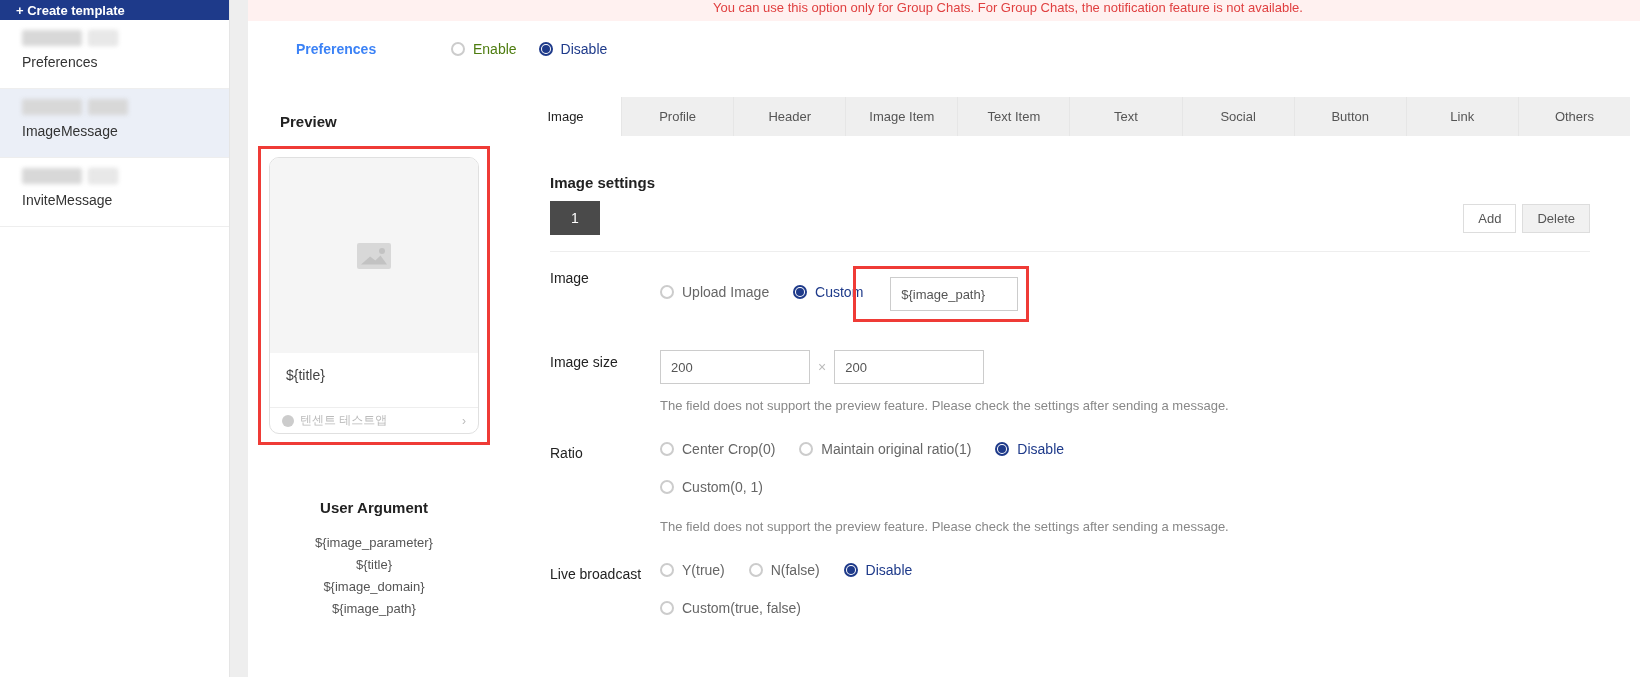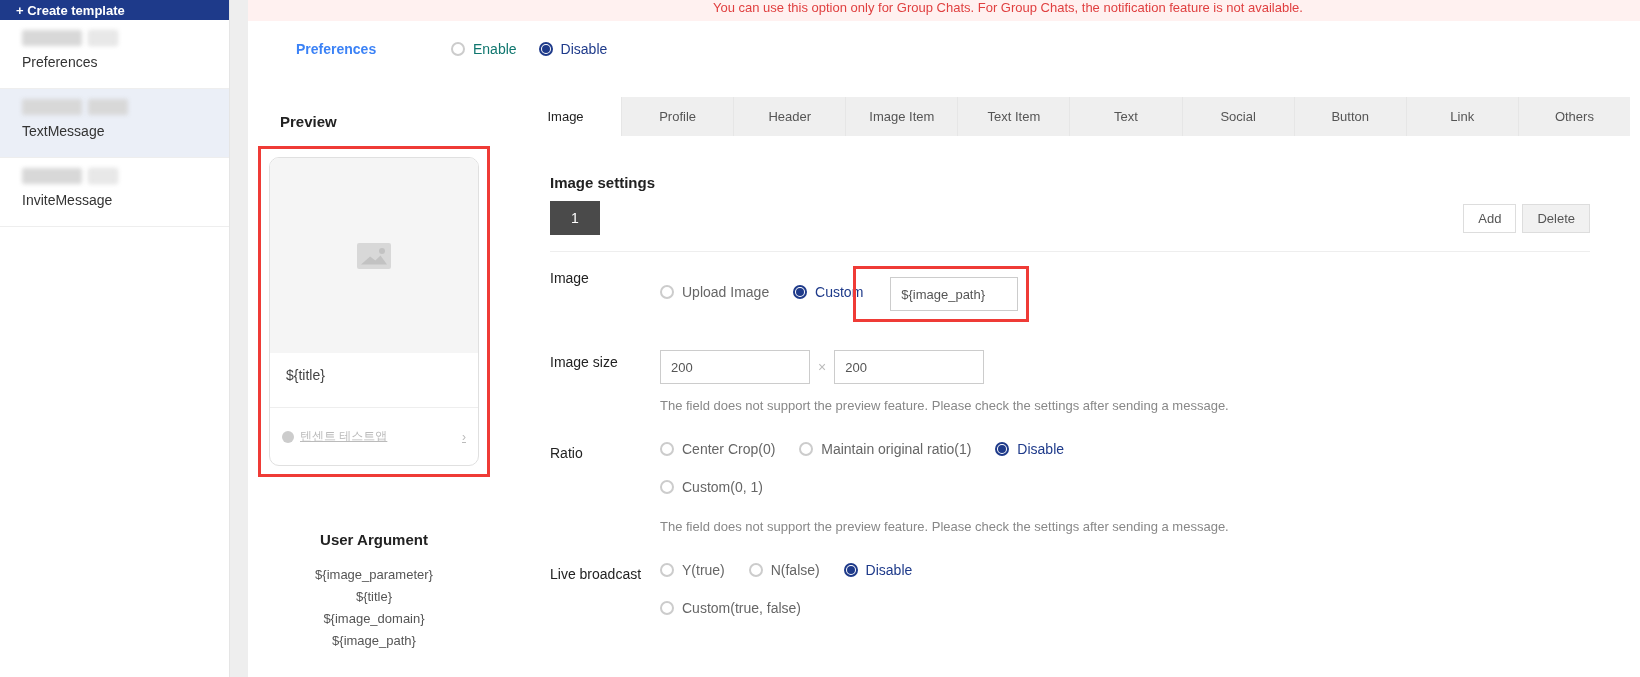--- a/index.html
+++ b/index.html
@@ -22,39 +22,39 @@
 
 .gutter { width: 18px; background: #eeeeee; }
 
 
 .main { flex: 1; background: #fff; padding: 0 0 0 0; overflow: hidden; }
 .warn-banner { background: #fff1f0; padding: 0 0 6px 0; }
 .warn-text { color: #e04040; font-size: 13px; margin-left: 465px; }
 
 .prefs-row { display: flex; align-items: center; padding: 20px 0 40px 0; margin-left: 48px; }
 .prefs-label { font-weight: 600; width: 155px; color: #3b82f6; }
-.radio { display: inline-flex; align-items: center; margin-right: 22px; font-size: 14px; color: #0f766e; cursor: pointer; }
+.radio { display: inline-flex; align-items: center; margin-right: 22px; font-size: 14px; color: #4d7c0f; cursor: pointer; }
 .radio .dot { width: 14px; height: 14px; border-radius: 50%; border: 2px solid #ccc; margin-right: 8px; position: relative; }
 .radio.selected .dot { border-color: #1e3a8a; }
 .radio.selected .dot::after { content: ""; position: absolute; width: 8px; height: 8px; border-radius: 50%; background: #1e3a8a; top: 50%; left: 50%; transform: translate(-50%, -50%); }
 .radio.selected { color: #1e3a8a; }
 
 .content-row { display: flex; gap: 20px; padding: 0 0 0 0; }
 
 
 .preview-panel { width: 232px; margin-left: 10px; }
 .panel-title { font-weight: 700; font-size: 15px; padding: 16px 22px; color: #222; }
 .preview-card-wrap { border: 3px solid #ef3b36; padding: 8px; margin: 0 0 0 0; }
 .preview-card { border: 1px solid #e0e0e0; border-radius: 10px; overflow: hidden; background: #fff; }
 .preview-img { background: #f5f5f5; height: 195px; display: flex; align-items: center; justify-content: center; }
 .img-icon { width: 34px; height: 26px; background: #d8d8d8; border-radius: 2px; position: relative; }
 .img-icon::before { content:""; position:absolute; width:6px; height:6px; background:#c2c2c2; border-radius:50%; top:5px; right:6px; }
 .img-icon::after { content:""; position:absolute; left:4px; right:4px; bottom:4px; height:10px; background:#c2c2c2; clip-path: polygon(0 100%, 35% 20%, 55% 60%, 75% 10%, 100% 100%); }
 .preview-title { padding: 14px 16px 24px 16px; color: #444; }
-.preview-foot { border-top: 1px solid #eee; padding: 20px 12px; display: flex; align-items: center; justify-content: space-between; color: #bbb; font-size: 12px; text-decoration: underline; }
+.preview-foot { border-top: 1px solid #eee; padding: 4px 12px; display: flex; align-items: center; justify-content: space-between; color: #bbb; font-size: 12px; }
 .preview-foot .avatar { width: 12px; height: 12px; border-radius: 50%; background: #ccc; display: inline-block; margin-right: 6px; vertical-align: middle; }
 .preview-foot .chev { color: #bbb; }
 
 .user-arg { margin-top: 38px; text-align: center; }
 .ua-list { padding: 0 22px; }
 .ua-item { color: #555; font-size: 13px; line-height: 1.7; }
 
 
 .settings-panel { flex: 1; margin-right: 10px; }
 
@@ -99,21 +99,21 @@
           <span class="blur-chunk b1"></span>
           <span class="blur-chunk b2b"></span>
         </div>
       <div class="side-label">Preferences</div>
     </div>
     <div class="side-item active">
       <div class="blur-box">
           <span class="blur-chunk b1"></span>
           <span class="blur-chunk b2"></span>
         </div>
-      <div class="side-label">TextMessage</div>
+      <div class="side-label">ImageMessage</div>
     </div>
     <div class="side-item">
       <div class="blur-box">
           <span class="blur-chunk b1"></span>
           <span class="blur-chunk b2b"></span>
         </div>
       <div class="side-label">InviteMessage</div>
     </div>
   </div>
 

